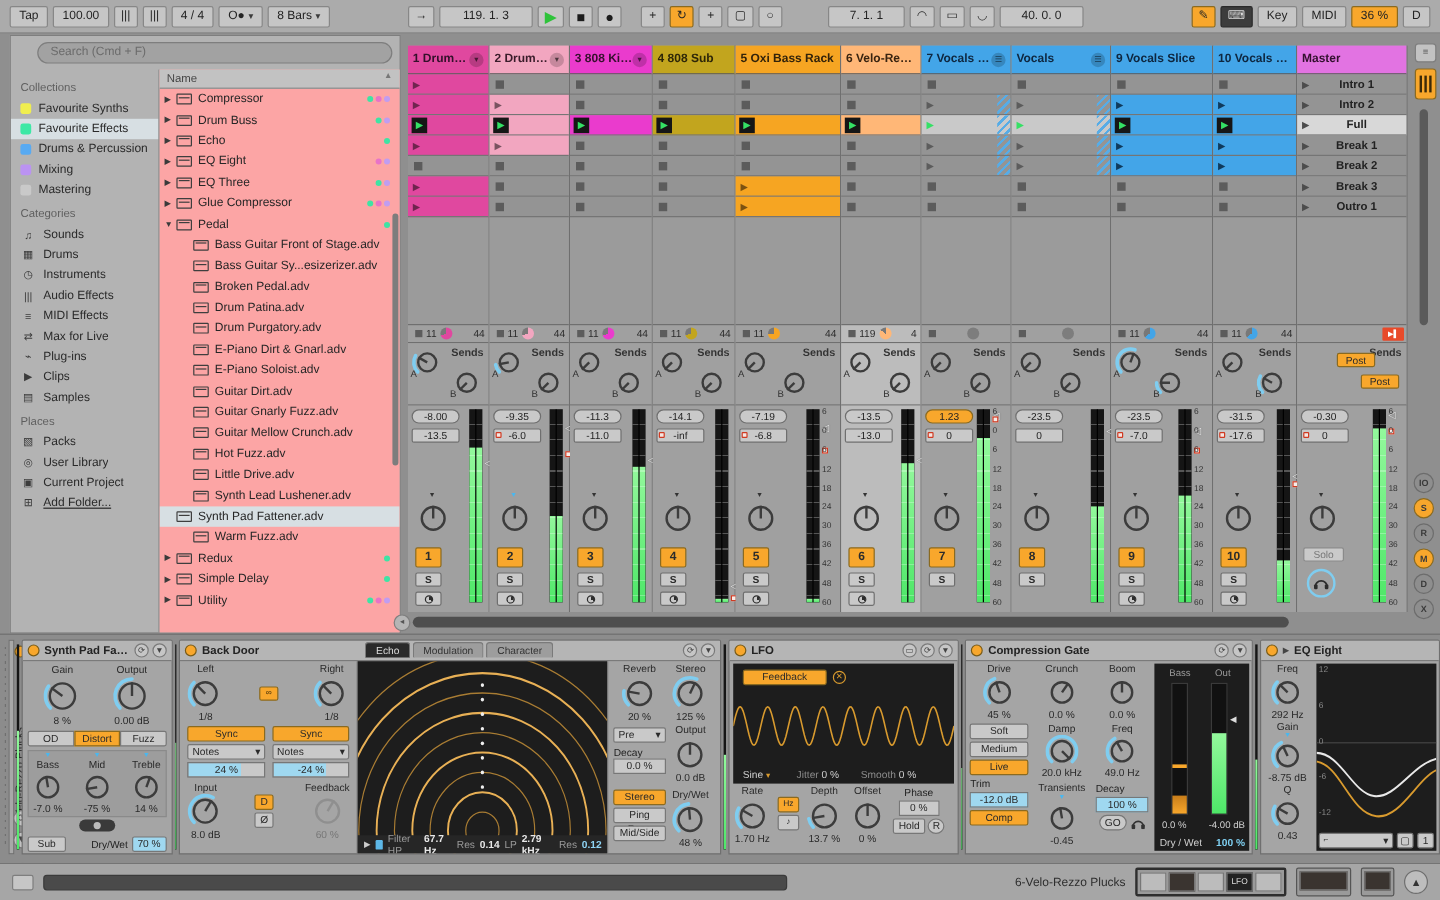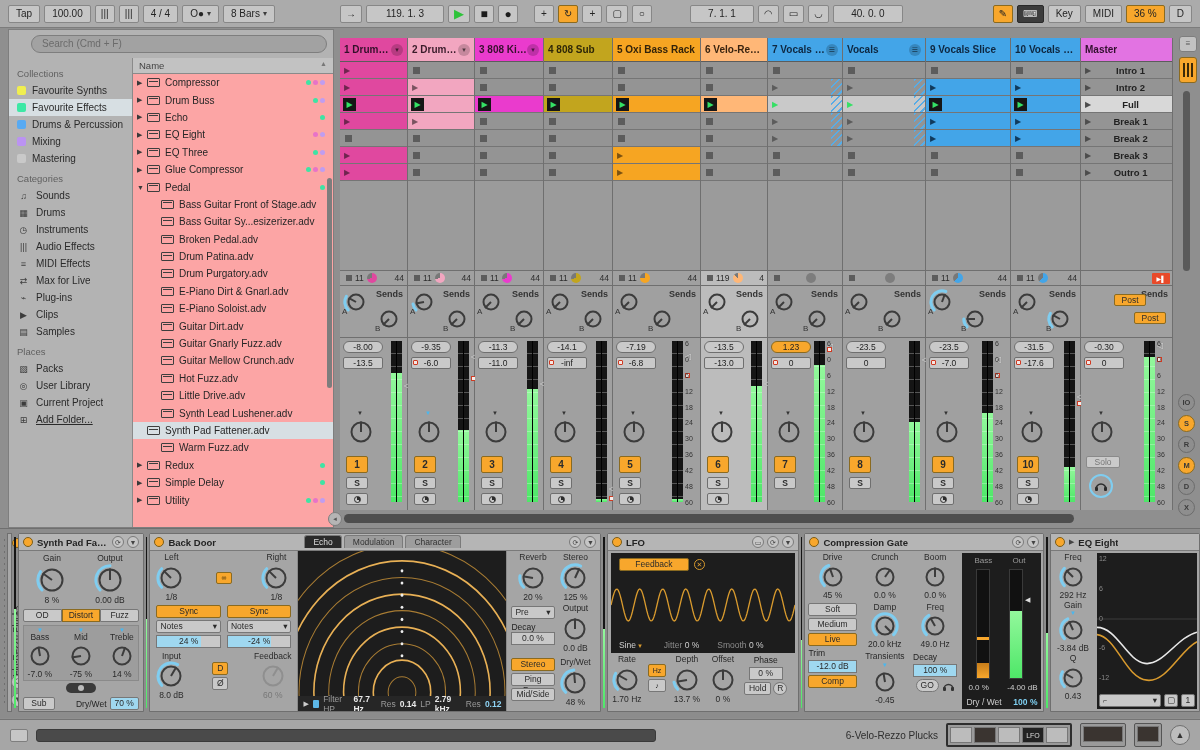--- a/index.html
+++ b/index.html
@@ -1900,21 +1900,21 @@
         <div class="kcell">
             <span>Gain</span>
           <span class="map3">▼</span>
           <span class="knob">
               <svg width="28" height="28" viewBox="0 0 28 28" style="display:block">
                 <path d="M5.4,22.6 A12.2,12.2 0 0 1 8.8,2.9" stroke="#7fcdf0" stroke-width="3" fill="none" stroke-linecap="round"></path>
                 <circle cx="14" cy="14" r="8.5" fill="none" stroke="#3c3c3c" stroke-width="2"></circle>
                 <line x1="14" y1="14" x2="10.0" y2="5.4" stroke="#3c3c3c" stroke-width="2"></line>
               </svg>
             </span>
-          <span>-3.84 dB</span>
+          <span>-8.75 dB</span>
           </div>
         <div class="kcell">
             <span>Q</span>
           <span class="knob">
               <svg width="28" height="28" viewBox="0 0 28 28" style="display:block">
                 <path d="M5.4,22.6 A12.2,12.2 0 0 1 3.4,7.9" stroke="#7fcdf0" stroke-width="3" fill="none" stroke-linecap="round"></path>
                 <circle cx="14" cy="14" r="8.5" fill="none" stroke="#3c3c3c" stroke-width="2"></circle>
                 <line x1="14" y1="14" x2="5.8" y2="9.3" stroke="#3c3c3c" stroke-width="2"></line>
               </svg>
             </span>

